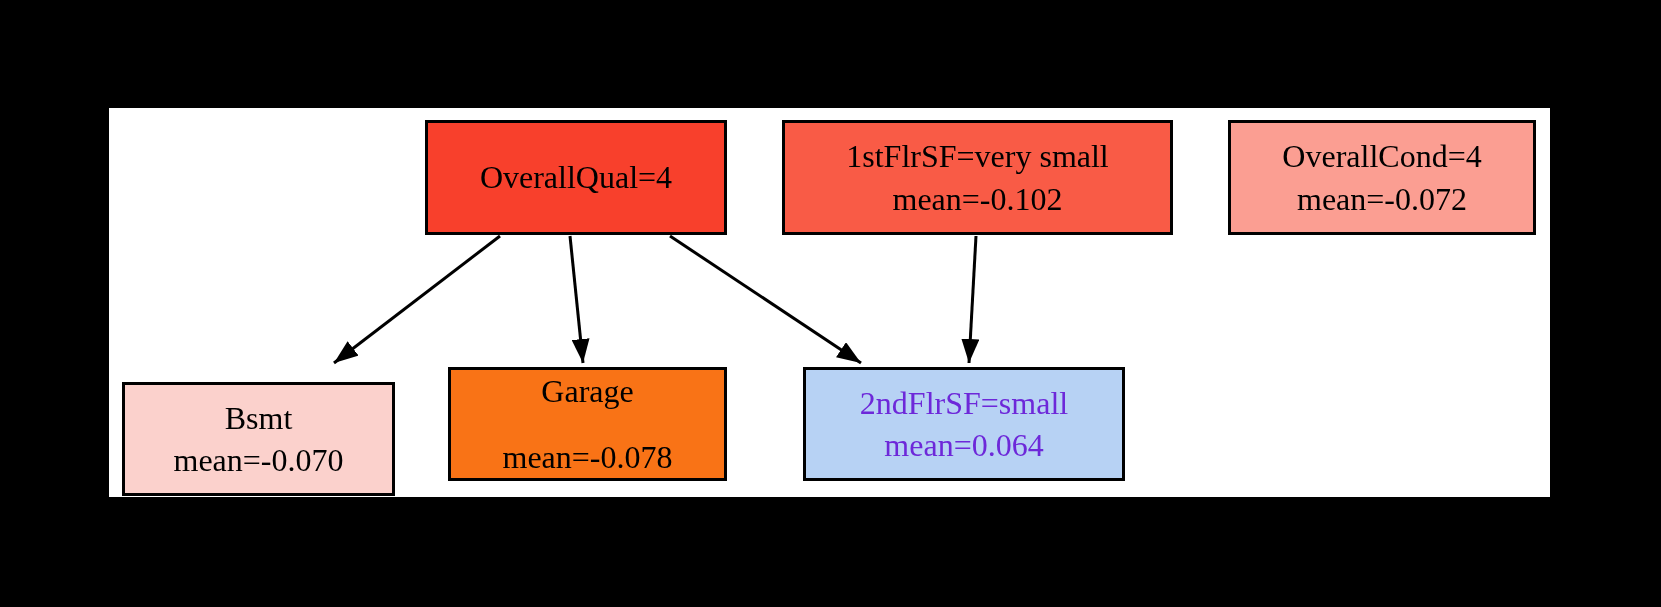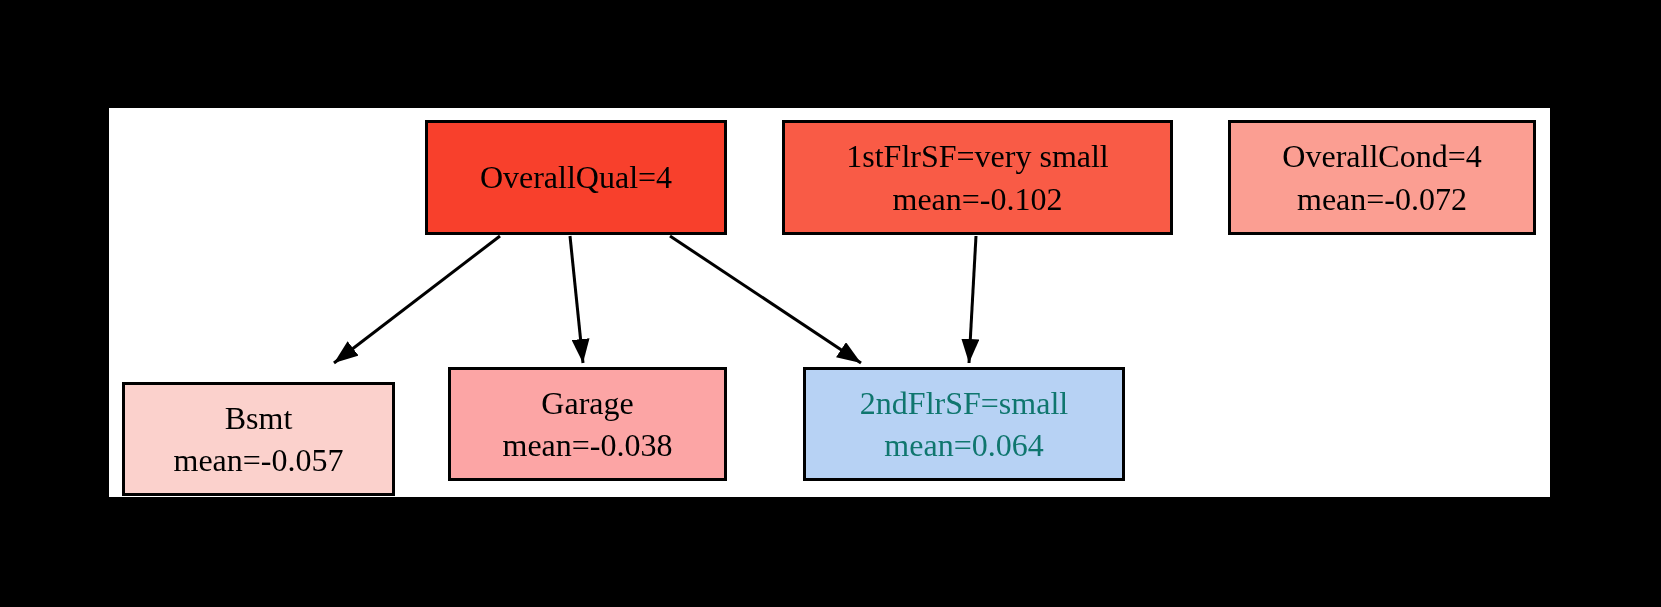--- a/index.html
+++ b/index.html
@@ -73,24 +73,24 @@
       <div class="node" style="left: 673px; top: 12px; width: 391px; height: 115px; background: rgb(249, 91, 70); border-color: rgb(0, 0, 0); color: rgb(0, 0, 0); font-family: Liberation Serif, serif;">
         <span class="line">1stFlrSF=very small</span>
         <span class="line">mean=-0.102</span>
       </div>
       <div class="node" style="left: 1119px; top: 12px; width: 308px; height: 115px; background: rgb(251, 158, 146); border-color: rgb(0, 0, 0); color: #000000;">
         <span class="line">OverallCond=4</span>
         <span class="line">mean=-0.072</span>
       </div>
       <div class="node" style="left: 13px; top: 274px; width: 273px; height: 114px; background: rgb(251, 209, 204); border-color: rgb(0, 0, 0); color: rgb(0, 0, 0);">
         <span class="line">Bsmt</span>
-        <span class="line">mean=-0.057</span>
+        <span class="line">mean=-0.070</span>
       </div>
-      <div class="node" style="left: 339px; top: 259px; width: 279px; height: 114px; background: #fca5a5; border-color: rgb(0, 0, 0); color: rgb(0, 0, 0);">
+      <div class="node" style="left: 339px; top: 259px; width: 279px; height: 114px; background: #f97316; border-color: rgb(0, 0, 0); color: rgb(0, 0, 0); justify-content: space-between;">
         <span class="line">Garage</span>
-        <span class="line">mean=-0.038</span>
+        <span class="line">mean=-0.078</span>
       </div>
-      <div class="node" style="left: 694px; top: 259px; width: 322px; height: 114px; background: rgb(183, 210, 244); border-color: rgb(0, 0, 0); color: #0f766e;">
+      <div class="node" style="left: 694px; top: 259px; width: 322px; height: 114px; background: rgb(183, 210, 244); border-color: rgb(0, 0, 0); color: #6d28d9;">
         <span class="line">2ndFlrSF=small</span>
         <span class="line">mean=0.064</span>
       </div>
     </div>
 </div>
 
 </body></html>

